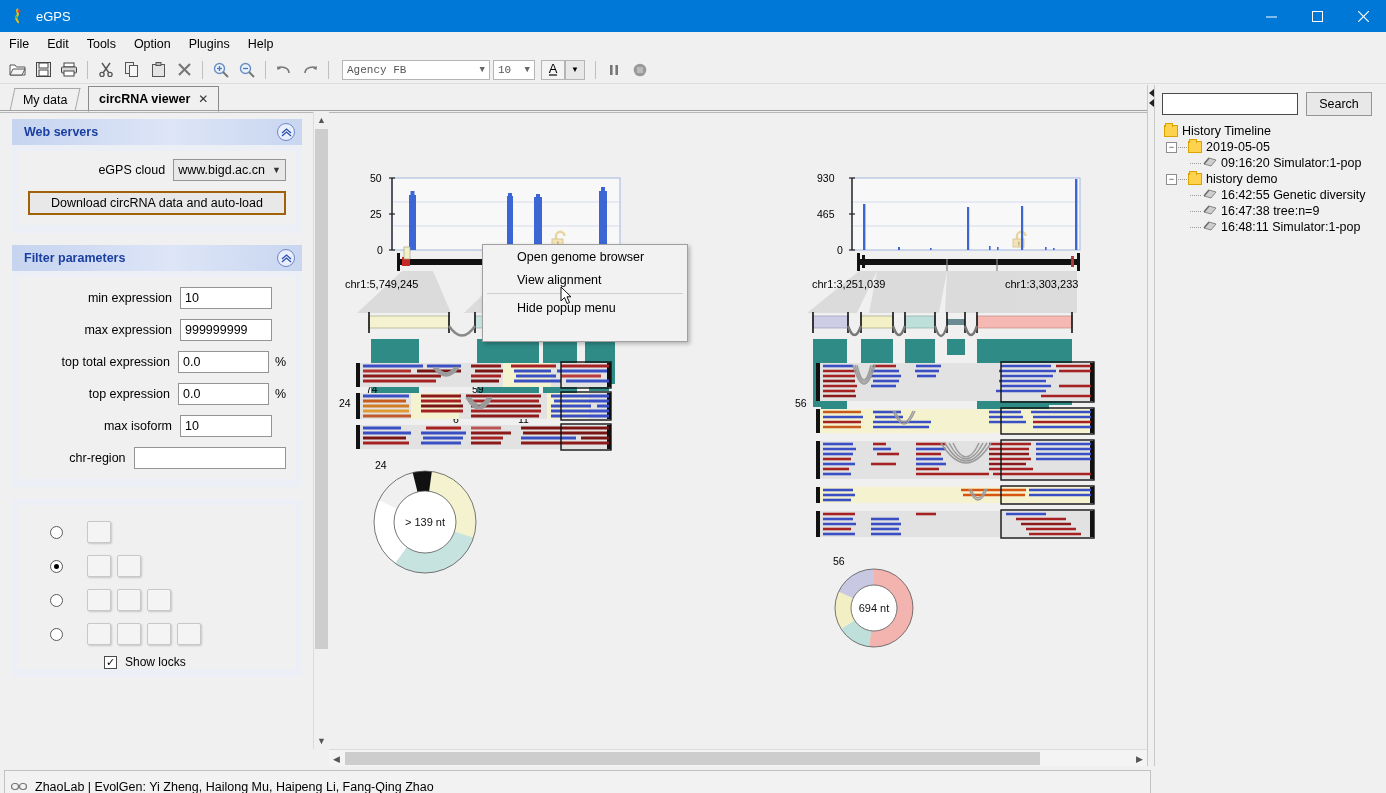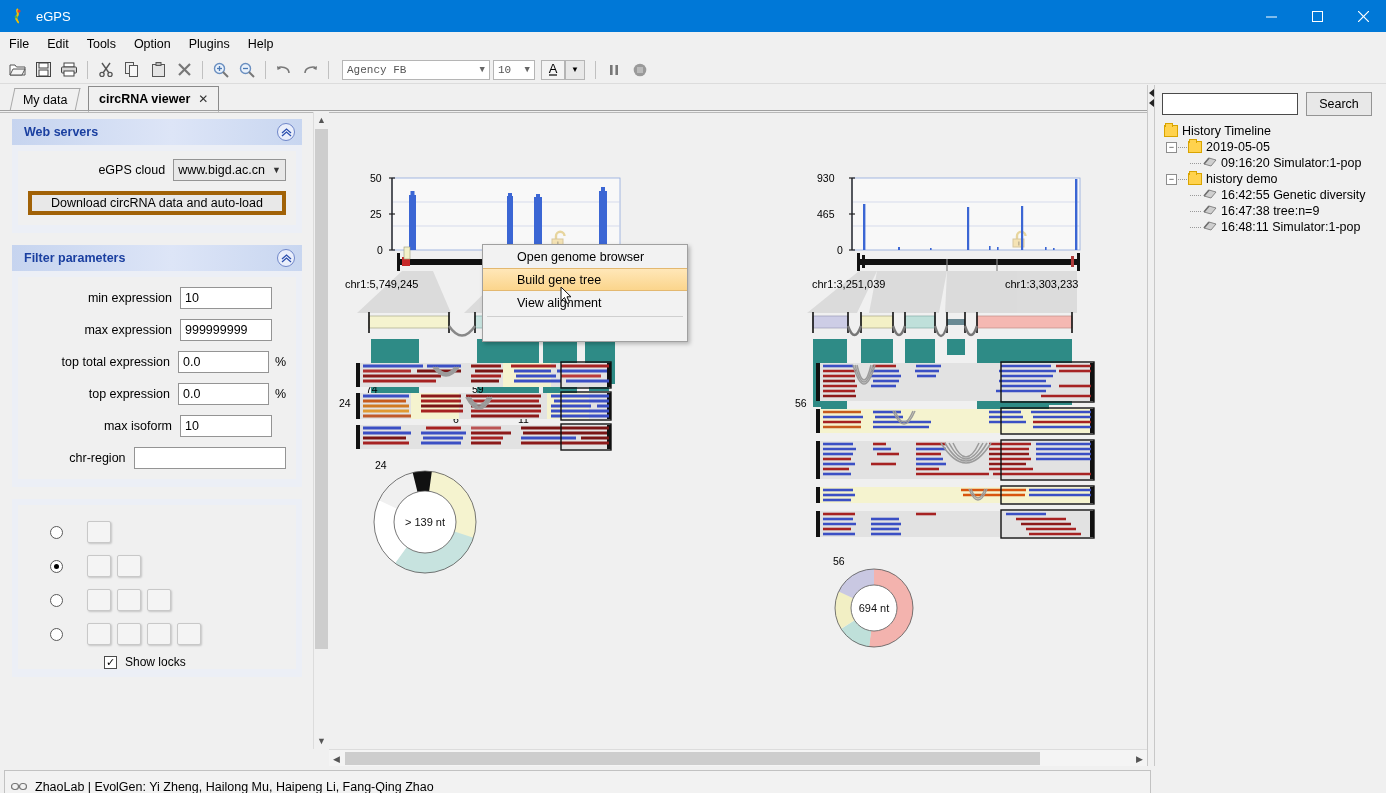--- a/index.html
+++ b/index.html
@@ -110,21 +110,21 @@
     background:#fff; border:1px solid #949494; height:22px;
     font-size:12.5px; padding:1px 4px; display:flex; align-items:center;
     color:#000;
   }
   .combo {
     background:#e8e8e8; border:1px solid #949494; height:22px;
     font-size:12.5px; padding:1px 4px; display:flex; align-items:center; color:#000;
   }
   .combo .caret { margin-left:auto; font-size:9px; color:#333; }
   .btnwide {
-    background:#e8e8e8; border:4px solid #a16207; height:24px;
+    background:#e8e8e8; border:2px solid #a16207; height:24px;
     display:flex; align-items:center; justify-content:center;
     font-size:12.5px; color:#000;
   }
   .pct { margin-left:6px; font-size:12.5px; }
 
   
   .layoutrow { display:flex; align-items:center; height:34px; padding-left:22px; }
   .radio { width:13px; height:13px; border-radius:50%; border:1px solid #5a5a5a; background:#fff;
            position:relative; margin-right:24px; }
   .radio.sel::after { content:""; position:absolute; left:3px; top:3px; width:5px; height:5px;
@@ -979,27 +979,27 @@
   <div class="hscroll">
     <div class="arr" style="left:0;">◀</div>
     <div class="thumb" style="left:16px; width:695px;"></div>
     <div class="arr" style="right:0;">▶</div>
   </div>
 
   <div class="popup">
     <div class="pitem">
       <span>Open genome browser</span>
     </div>
-    <div class="pitem sel">
-      <span>Build gene tree</span>
-    </div>
     <div class="pitem">
       <span>View alignment</span>
     </div>
     <div class="psep"></div>
+    <div class="pitem">
+      <span>Hide popup menu</span>
+    </div>
   </div>
 
   <div class="cursor">
     <svg width="12" height="19" viewBox="0 0 12 19">
       <path d="M1 1 L1 15 L4.5 11.5 L7 17.5 L9.5 16.5 L7 10.8 L11 10.8 z" fill="#fff" stroke="#111" stroke-width="1"></path>
     </svg>
   </div>
 
   <div class="splitter">
     <svg width="8" height="24" style="position:absolute;left:0;top:2px;">

